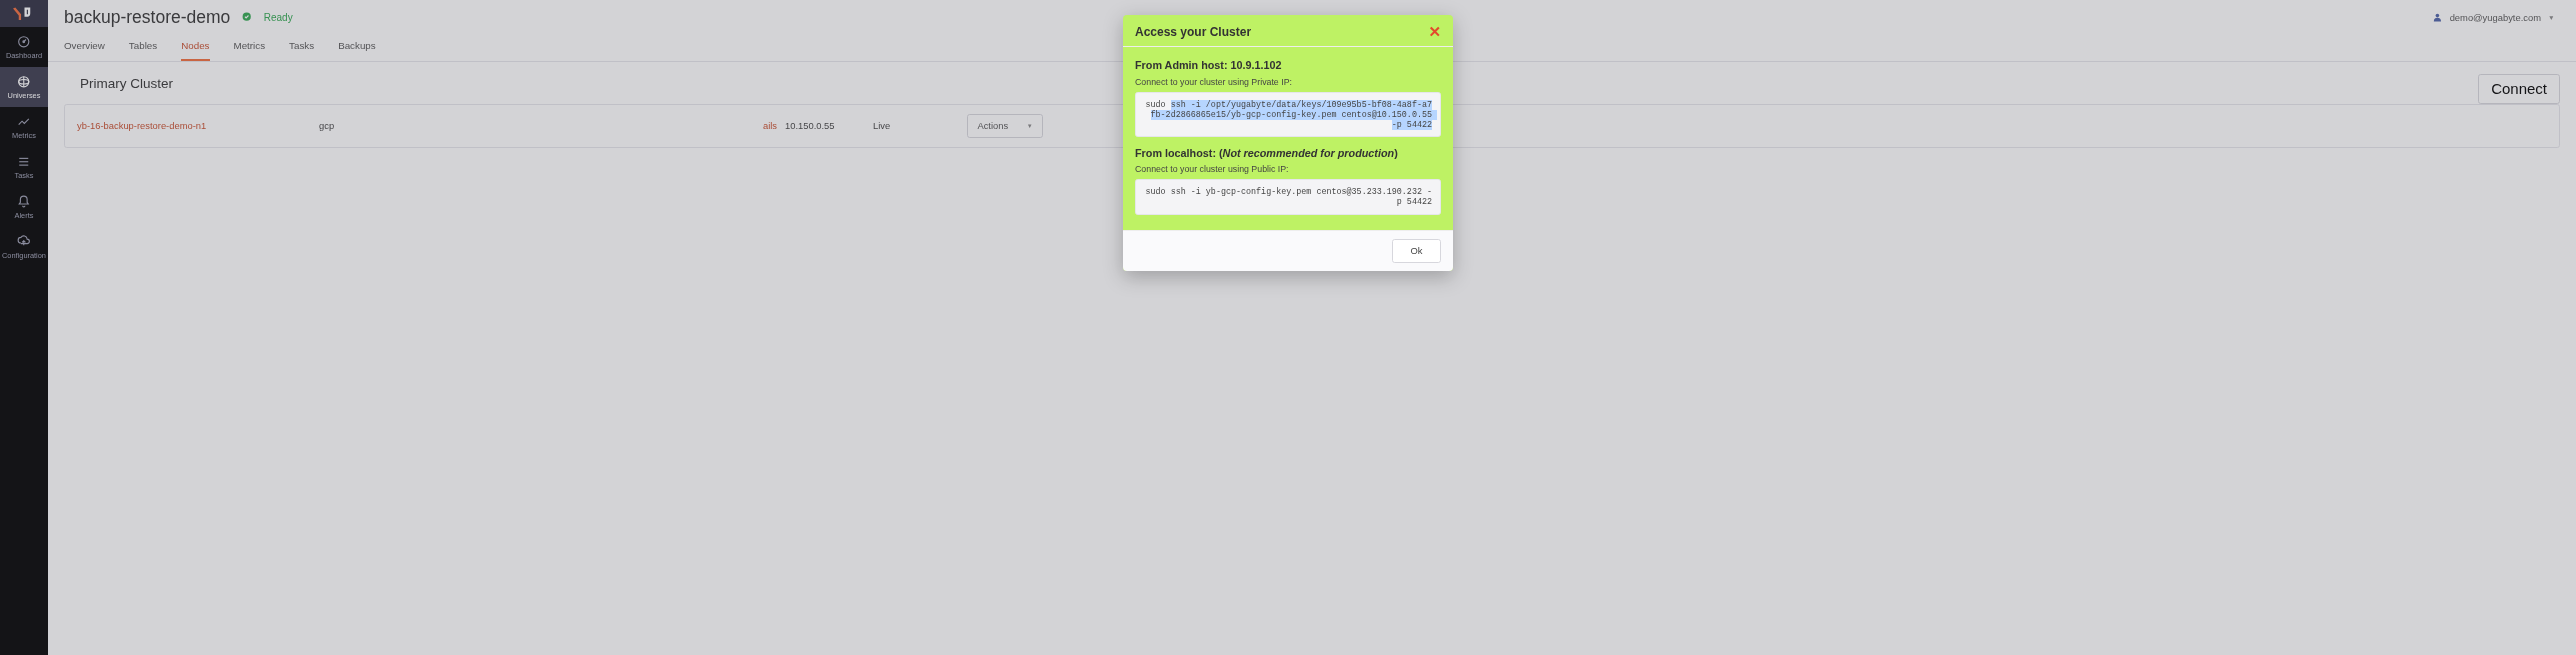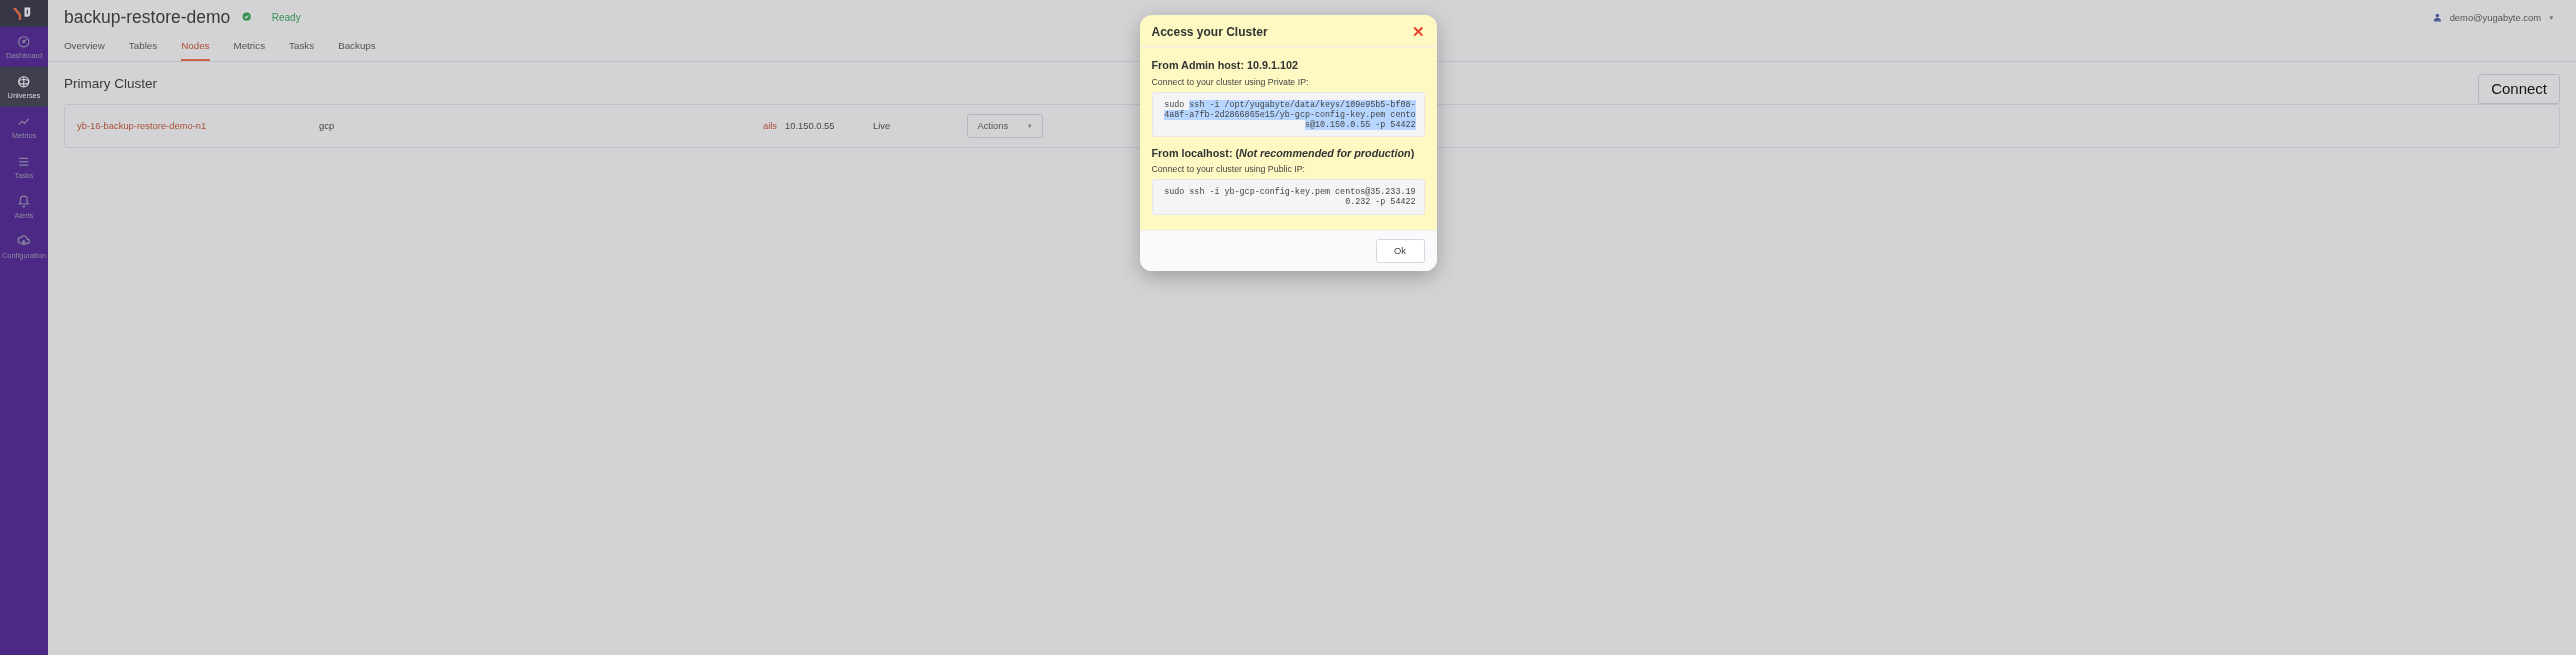--- a/index.html
+++ b/index.html
@@ -1,70 +1,70 @@
 <!DOCTYPE html>
 <html style="font-size:10.8px"><head>
 <meta charset="utf-8">
 <style>
 * { box-sizing: border-box; margin: 0; padding: 0; }
 html, body { width: 100%; height: 100%; font-family: -apple-system, BlinkMacSystemFont, "Segoe UI", Helvetica, Arial, sans-serif; background: #fff; }
 
 .root { display: flex; min-height: 100vh; }
 
 
-.sidebar { width: 48px; background: #4c1d95; color: #a5a7b9; display: flex; flex-direction: column; align-items: center; flex-shrink: 0; }
+.sidebar { width: 48px; background: #000000; color: #a5a7b9; display: flex; flex-direction: column; align-items: center; flex-shrink: 0; }
 .sidebar-logo { width: 48px; height: 27px; background: #2e2e40; display: flex; align-items: center; justify-content: center; }
 .sidebar-logo svg { width: 23px; height: 17.5px; }
 .sidebar-item { width: 100%; padding: 8px 0 6.7px 0; display: flex; flex-direction: column; align-items: center; font-size: 7.4px; gap: 2.7px; cursor: pointer; color: #9ea0b4; }
 .sidebar-item.active { background: #3a3a4d; color: #fff; }
 .sidebar-icon { width: 13.5px; height: 13.5px; display: flex; align-items: center; justify-content: center; }
 
 
 .main { flex: 1; display: flex; flex-direction: column; background: #fff; }
 
 
 .page-header { display: flex; align-items: center; padding: 6.7px 16px 2.7px 16px; }
 .universe-name { font-size: 17.5px; font-weight: 500; color: #333; margin-right: 12px; }
-.status-badge { display: flex; align-items: center; gap: 20px; color: #2fa84f; font-size: 10px; }
+.status-badge { display: flex; align-items: center; gap: 12px; color: #2fa84f; font-size: 10px; }
 .status-dot { width: 9.4px; height: 9.4px; }
 .header-spacer { flex: 1; }
 .user-info { display: flex; align-items: center; gap: 7px; font-size: 9.4px; color: #555; padding-right: 5.4px; }
 .user-caret { font-size: 6.7px; color: #888; }
 
 
 .tabs-row { display: flex; align-items: center; padding: 0 16px; border-bottom: 0.7px solid #e6e6eb; }
 .tabs { display: flex; gap: 24px; }
 .tab { padding: 9.4px 0 8px 0; font-size: 9.8px; color: #555; cursor: pointer; border-bottom: 2px solid transparent; }
 .tab.active { color: #c94f2e; border-bottom-color: #f26d3b; font-weight: 500; }
 .tabs-spacer { flex: 1; }
 .header-buttons { display: flex; gap: 6.7px; padding: 6.7px 0; }
 .btn { padding: 5.4px 9.4px; font-size: 9.4px; border: 0.7px solid #d7d7dd; background: #fff; border-radius: 2.7px; cursor: pointer; display: inline-flex; align-items: center; gap: 5.4px; color: #555; }
 .btn-caret { font-size: 6px; color: #888; margin-left: 2.7px; }
 
 
 .content { padding: 12px 16px; }
-.section-title { font-size: 13.5px; font-weight: 500; color: #333; margin-bottom: 10.8px; }
+.section-title { font-size: 13.5px; font-weight: 500; color: #333; margin-bottom: 10.8px; margin-left: 16px; }
 .section-row { display: flex; align-items: center; }
 .section-row .spacer { flex: 1; }
 .connect-btn-outer { padding-right: 0; }
 .connect-btn { padding: 5.4px 12px; font-size: 15px; border: 0.7px solid #d7d7dd; background: #fff; border-radius: 2.7px; cursor: pointer; }
 
 
 .nodes-table { border: 0.7px solid #e6e6eb; border-radius: 2.7px; overflow: hidden; }
 .nodes-header, .nodes-row { display: grid; grid-template-columns: 242px 189px 189px 88px 88px 94px 1fr; align-items: center; padding: 9.4px 12px; }
 .nodes-header { font-size: 7.4px; font-weight: 600; color: #555; letter-spacing: 0.2px; text-transform: uppercase; background: #fafafc; border-bottom: 0.7px solid #e6e6eb; }
 .nodes-row { font-size: 9.4px; color: #444; }
 .nodes-row .name-link { color: #c94f2e; }
 .hidden-under-modal { color: #c94f2e; text-align: right; padding-right: 8px; }
 .action-cell { display: flex; justify-content: flex-start; }
 .actions-btn { padding: 5.4px 9.4px; border: 0.7px solid #d7d7dd; background: #fff; border-radius: 2.7px; font-size: 9.4px; color: #555; display: inline-flex; align-items: center; gap: 16px; cursor: pointer; }
 
 
 .scrim { position: fixed; inset: 0; background: rgba(80,80,90,0.25); display: flex; align-items: flex-start; justify-content: center; padding-top: 15px; }
-.modal { width: 297px; background: #fef9c3; border-radius: 12px; box-shadow: 0 5.4px 20px rgba(0,0,0,0.25); overflow: hidden; }
+.modal { width: 330px; background: #bef264; border-radius: 4px; box-shadow: 0 5.4px 20px rgba(0,0,0,0.25); overflow: hidden; }
 .modal-header { display: flex; align-items: center; padding: 9.4px 12px 6.7px 12px; }
 .modal-title { font-size: 12px; font-weight: 600; color: #333; }
 .modal-header .spacer { flex: 1; }
 .modal-close { color: #e3482c; font-size: 15px; font-weight: 700; cursor: pointer; line-height: 1; }
 .modal-body { padding: 2.7px 12px 15px 12px; border-top: 0.7px solid #eee; border-bottom: 0.7px solid #eee; }
 .modal-h { font-size: 10.8px; font-weight: 700; color: #333; margin: 9.4px 0 5.4px 0; }
 .modal-h .italic { font-style: italic; font-weight: 700; }
 .modal-sub { font-size: 8.8px; color: #444; margin-bottom: 5.4px; }
 .code { background: #f4f4f6; border: 0.7px solid #e6e6eb; border-radius: 2.7px; padding: 6.7px 8px; font-family: "SFMono-Regular", Consolas, "Liberation Mono", Menlo, monospace; font-size: 8.4px; color: #444; white-space: pre-wrap; word-break: break-all; text-align: right; }
 .code .hl { background: #b6d5ff; }

